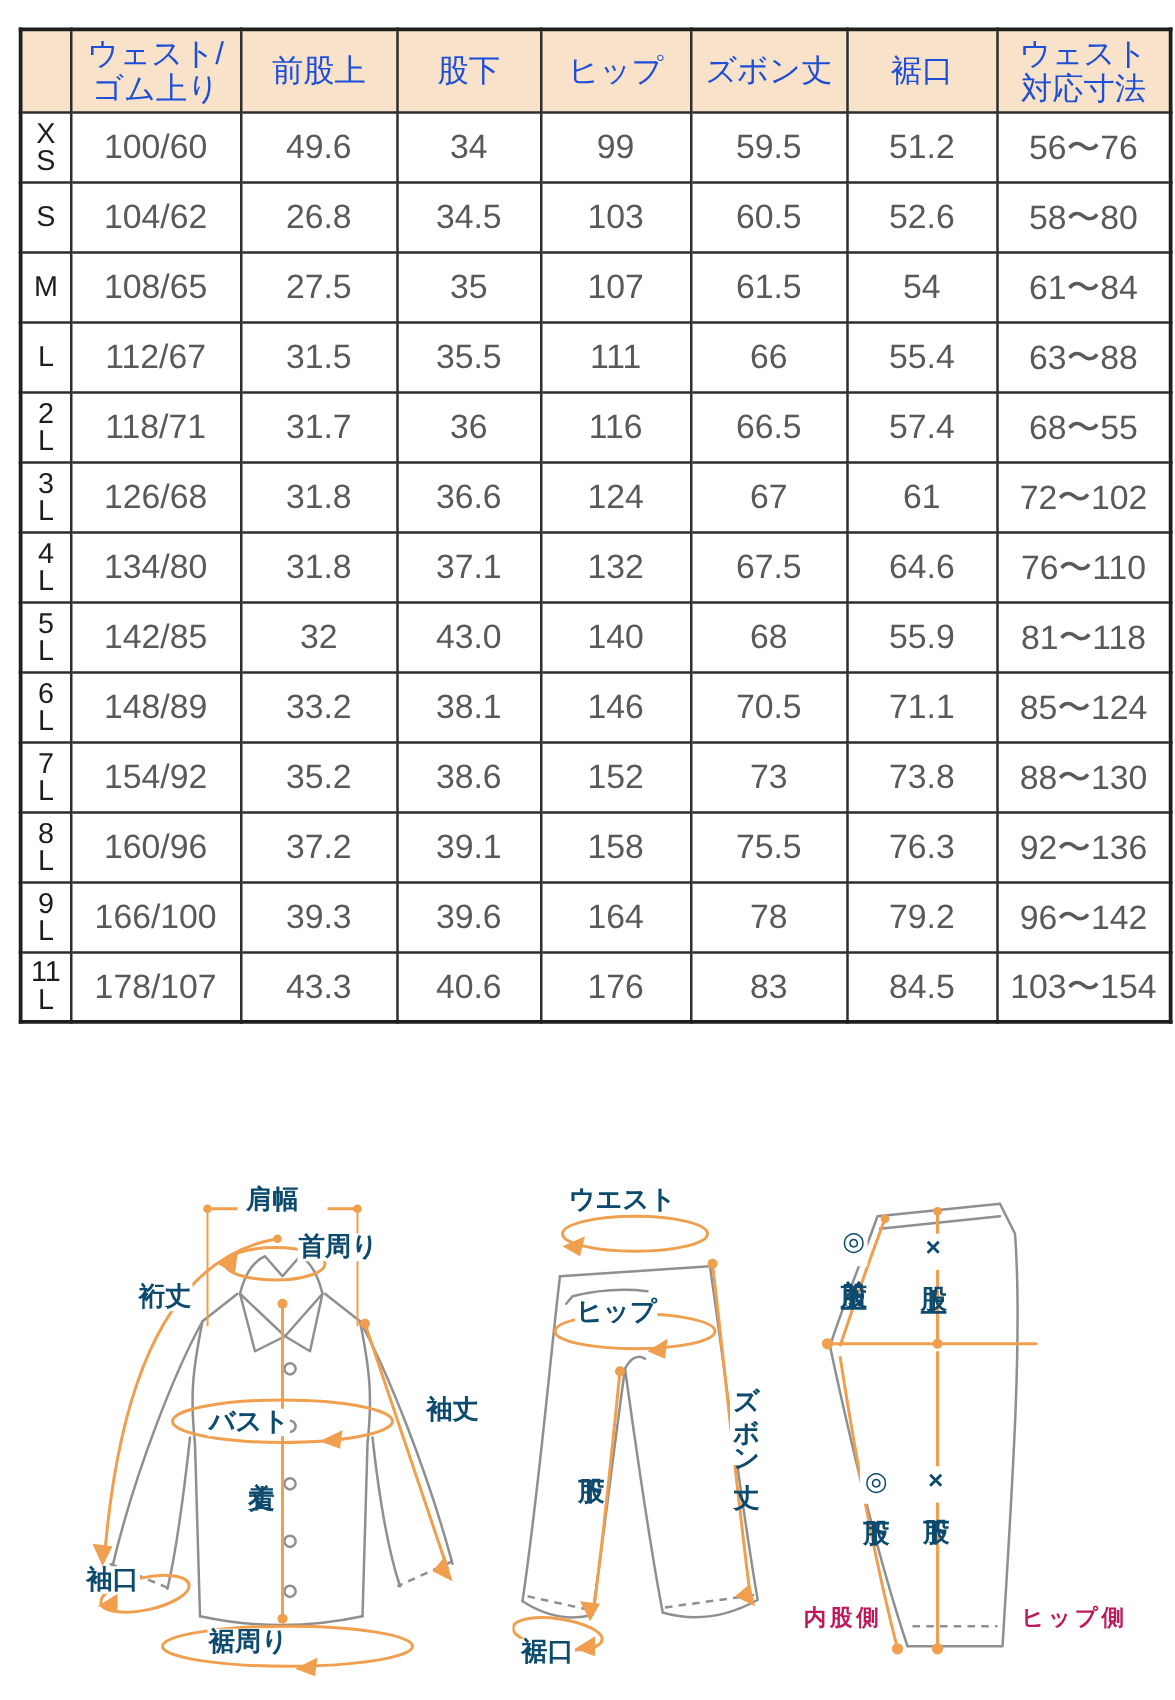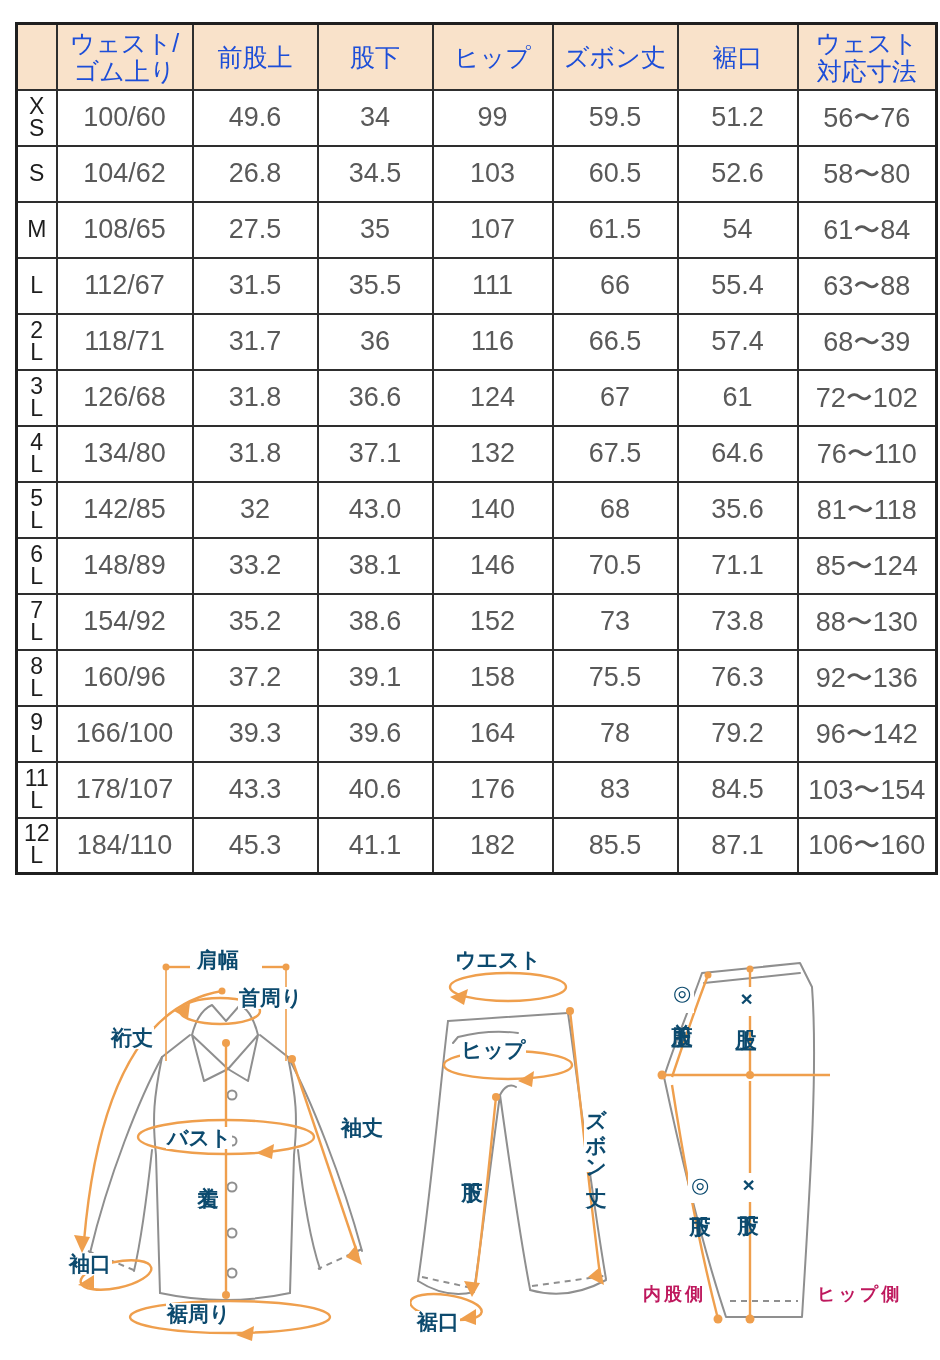--- a/index.html
+++ b/index.html
@@ -137,21 +137,21 @@
       </tr>
       <tr>
         <th class="size-col">2
 L</th>
         <td>118/71</td>
         <td>31.7</td>
         <td>36</td>
         <td>116</td>
         <td>66.5</td>
         <td>57.4</td>
-        <td>68〜39</td>
+        <td>68〜55</td>
       </tr>
       <tr>
         <th class="size-col">3
 L</th>
         <td>126/68</td>
         <td>31.8</td>
         <td>36.6</td>
         <td>124</td>
         <td>67</td>
         <td>61</td>
@@ -169,21 +169,21 @@
         <td>76〜110</td>
       </tr>
       <tr>
         <th class="size-col">5
 L</th>
         <td>142/85</td>
         <td>32</td>
         <td>43.0</td>
         <td>140</td>
         <td>68</td>
-        <td>35.6</td>
+        <td>55.9</td>
         <td>81〜118</td>
       </tr>
       <tr>
         <th class="size-col">6
 L</th>
         <td>148/89</td>
         <td>33.2</td>
         <td>38.1</td>
         <td>146</td>
         <td>70.5</td>
@@ -226,31 +226,20 @@
       <tr>
         <th class="size-col">11
 L</th>
         <td>178/107</td>
         <td>43.3</td>
         <td>40.6</td>
         <td>176</td>
         <td>83</td>
         <td>84.5</td>
         <td>103〜154</td>
-      </tr>
-      <tr>
-        <th class="size-col">12
-L</th>
-        <td>184/110</td>
-        <td>45.3</td>
-        <td>41.1</td>
-        <td>182</td>
-        <td>85.5</td>
-        <td>87.1</td>
-        <td>106〜160</td>
       </tr>
     </tbody>
 </table>
 
 <div class="fig" style="left:40px;top:945px;width:370px;height:400px">
   <svg width="370" height="400" viewBox="0 0 370 400">
 
     <path class="g" d="M122,112 C100,152 68,232 50,308"></path>
     <path class="g" d="M112,205 C106,260 100,300 94,326"></path>
     <path class="g-dash" d="M48,306 L96,326"></path>

